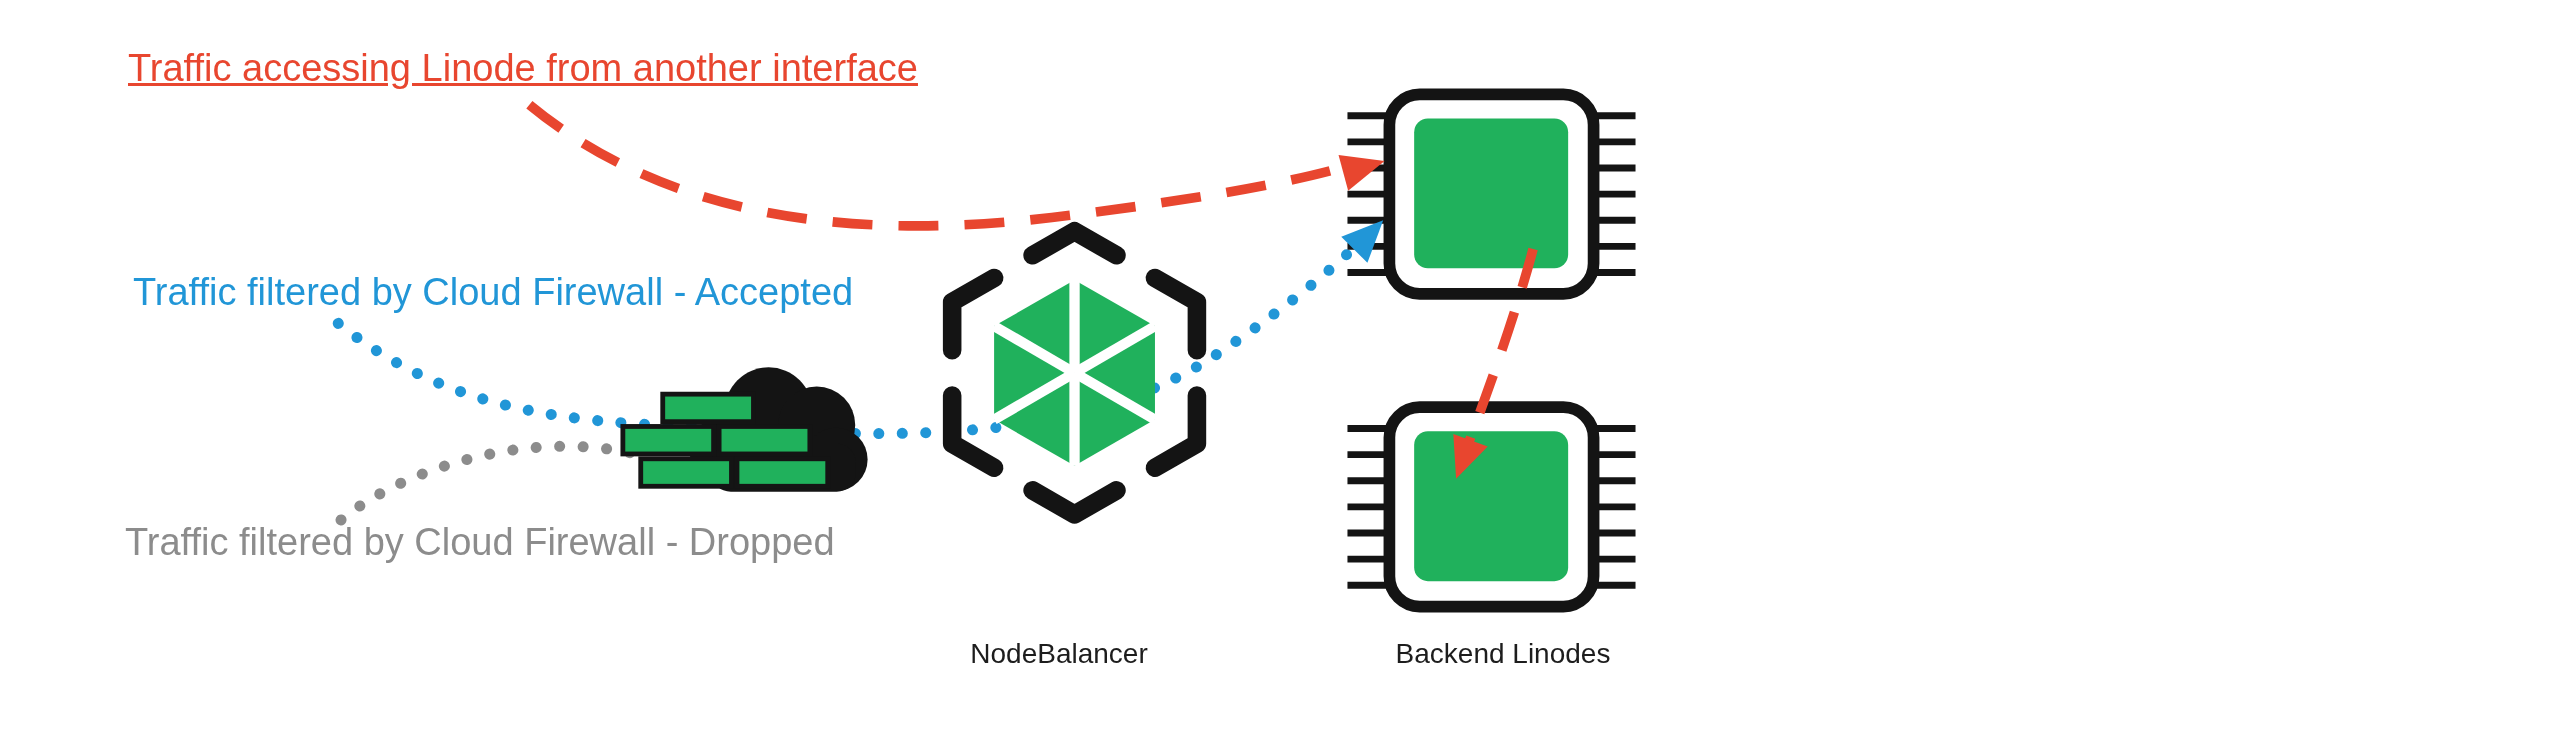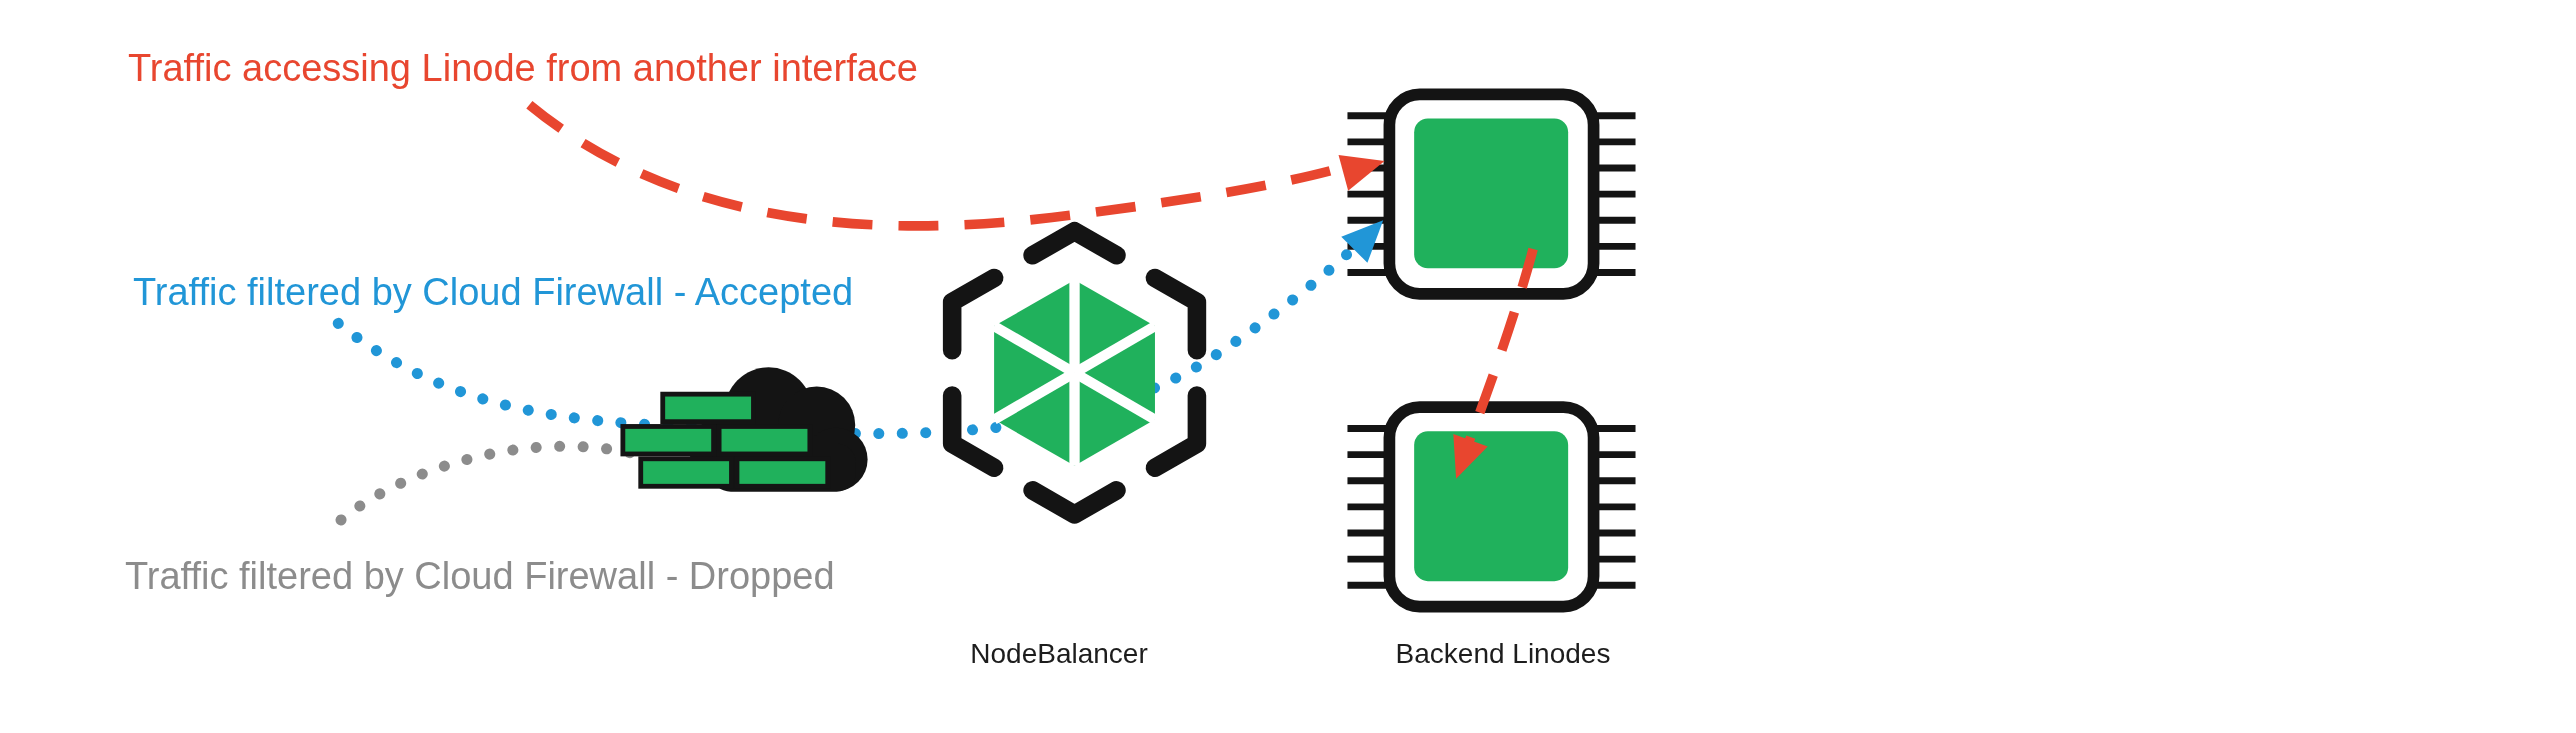--- a/index.html
+++ b/index.html
@@ -13,23 +13,23 @@
     overflow: hidden;
   }
   .canvas svg { position: absolute; left: 0; top: 0; }
 
   .ann {
     position: absolute;
     font-size: 38px;
     line-height: 1.1;
     white-space: nowrap;
   }
-  .ann-red  { color: var(--red, #e8462f); }
+  .ann-red  { color: var(--red, #e8462f); text-decoration: underline; }
   .ann-blue { color: var(--blue, #2196d7); }
-  .ann-gray { color: var(--gray, #8c8c8c); margin-top: 34px; }
+  .ann-gray { color: var(--gray, #8c8c8c); }
 
   .node-label {
     position: absolute;
     top: 638px;
     transform: translateX(-50%);
     font-size: 28px;
     color: var(--label-text, #1d1d1d);
     white-space: nowrap;
   }
 

